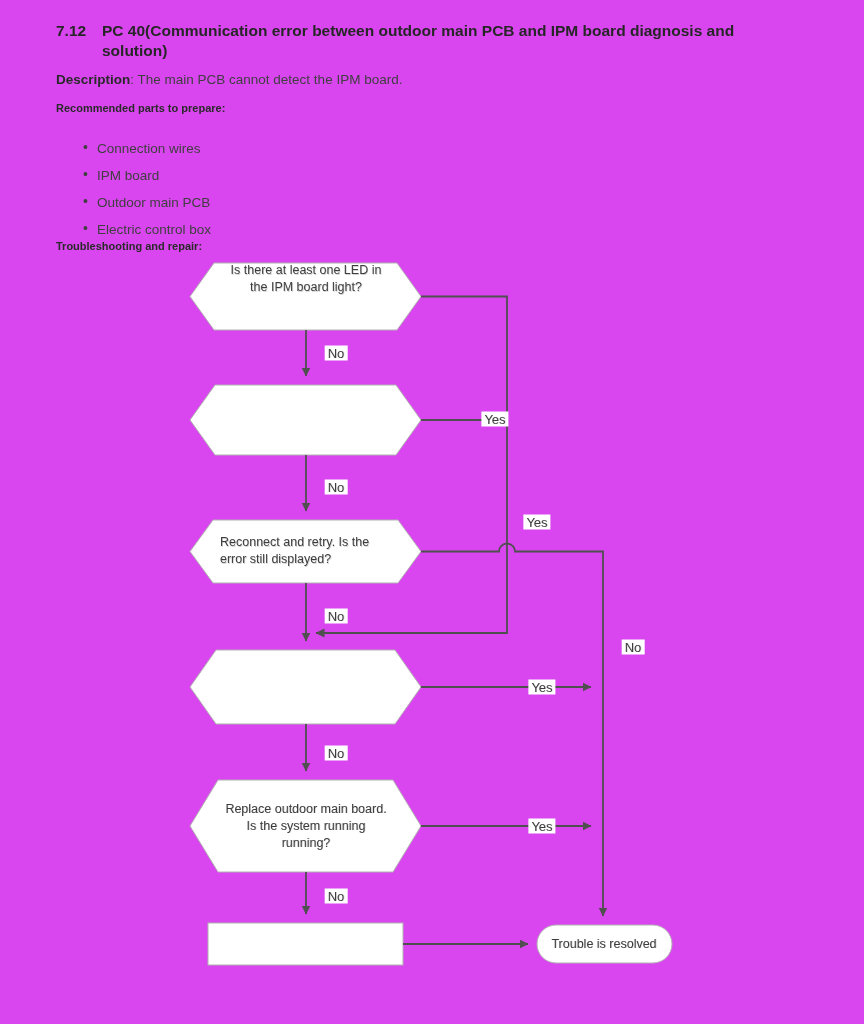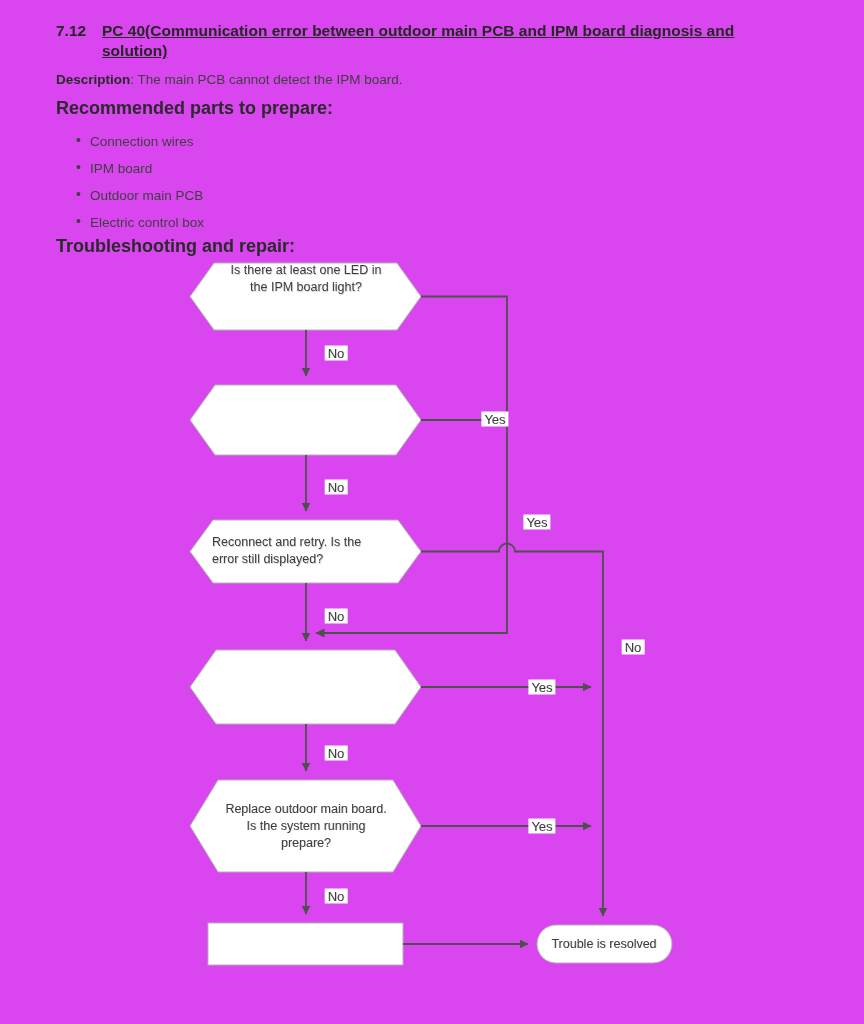--- a/index.html
+++ b/index.html
@@ -2,28 +2,28 @@
 <html><head>
 <meta charset="utf-8">
 <style>
   html,body{margin:0;padding:0;background:#fff;}
   .page{
     position:relative;width:864px;height:1024px;background:#d946ef;
     font-family:"Liberation Sans",sans-serif;color:#3d3d3d;overflow:hidden;
   }
   
   .sec-num{position:absolute;left:56px;top:21px;font-size:15.5px;font-weight:bold;color:#262626;line-height:20px;}
-  .sec-title{position:absolute;left:102px;top:21px;font-size:15.5px;font-weight:bold;color:#262626;line-height:20px;text-decoration:underline;}
+  .sec-title{position:absolute;left:102px;top:21px;font-size:15.5px;font-weight:bold;color:#262626;line-height:20px;}
   .sec-title span{display:block;white-space:nowrap;}
   .desc{position:absolute;left:56px;top:71px;margin:0;font-size:13.5px;line-height:17px;color:#3f3f3f;white-space:nowrap;}
   .desc .b{font-weight:bold;color:#2a2a2a;}
-  .h-bold{position:absolute;left:56px;font-size:18px;font-weight:bold;color:#2a2a2a;line-height:17px;white-space:nowrap;}
+  .h-bold{position:absolute;left:56px;font-size:11px;font-weight:bold;color:#2a2a2a;line-height:17px;white-space:nowrap;}
   .parts-h{top:100px;}
   .flow-h{top:238px;}
-  .parts{position:absolute;left:71px;top:128px;margin:5px;padding:0;list-style:none;font-size:13.5px;color:#3f3f3f;}
+  .parts{position:absolute;left:71px;top:128px;margin:12px;padding:0;list-style:none;font-size:13.5px;color:#3f3f3f;}
   .parts li{position:relative;padding-left:14px;line-height:17px;margin-bottom:10px;white-space:nowrap;}
   .parts li::before{content:"\2022";position:absolute;left:0;top:-1px;font-size:14px;}
   
   .flow-svg{position:absolute;left:0;top:0;}
   .node-text{
     position:absolute;transform:translate(-50%,-50%);
     font-size:12.5px;line-height:17px;color:#3d3d3d;text-align:center;
     white-space:nowrap;text-shadow:0.7px 0.7px 0 rgba(130,130,130,0.35);
   }
   .node-text span{display:block;}
@@ -89,28 +89,28 @@
       <path class="conn" d="M421,826 H591" marker-end="url(#arr)"></path>
       <path class="conn" d="M306,872 V914" marker-end="url(#arr)"></path>
       <path class="conn" d="M403,944 H528" marker-end="url(#arr)"></path>
     </g>
   </svg>
 
   <div class="node-text" style="left:306px;top:279px">
     <span>Is there at least one LED in</span>
     <span>the IPM board light?</span>
   </div>
-  <div class="node-text left" style="left:212px;top:551px">
+  <div class="node-text left" style="left:220px;top:551px">
     <span>Reconnect and retry. Is the</span>
     <span>error still displayed?</span>
   </div>
   <div class="node-text" style="left:306px;top:826px">
     <span>Replace outdoor main board.</span>
     <span>Is the system running</span>
-    <span>prepare?</span>
+    <span>running?</span>
   </div>
   <div class="node-text" style="left:604px;top:944px">
     <span>Trouble is resolved</span>
   </div>
 
   <span class="edge-label" style="left:306px;top:353px">No</span>
   <span class="edge-label" style="left:465px;top:419px">Yes</span>
   <span class="edge-label" style="left:306px;top:487px">No</span>
   <span class="edge-label" style="left:507px;top:522px">Yes</span>
   <span class="edge-label" style="left:306px;top:616px">No</span>

